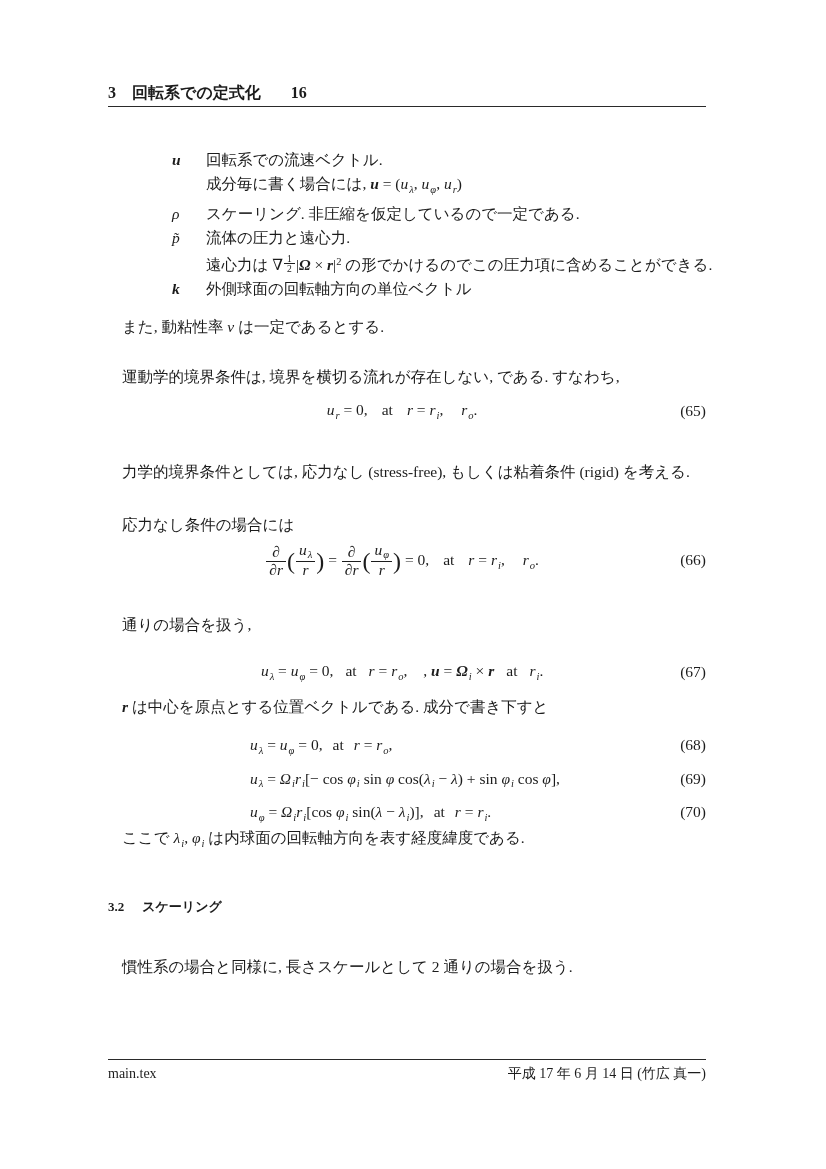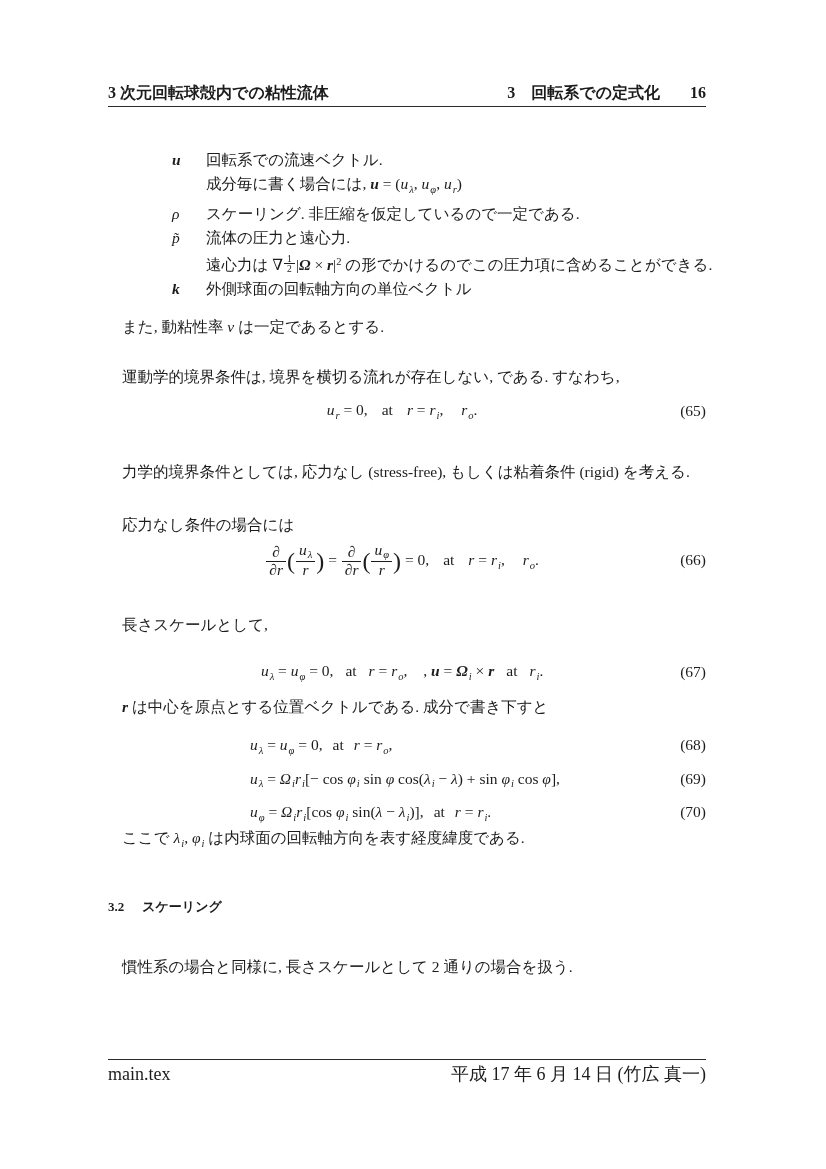--- a/index.html
+++ b/index.html
@@ -13,21 +13,21 @@
     position:absolute;left:108px;right:120px;top:83px;
     display:flex;justify-content:space-between;align-items:baseline;
     font-weight:bold;line-height:20px;padding-bottom:3px;
     border-bottom:1.4px solid #2a2a2a;font-size:16px;
   }
   .header-right{display:flex;align-items:flex-end;}
   .header-section{margin-right:30px;}
   .footer{
     position:absolute;left:108px;right:120px;top:1059px;
     border-top:1.5px solid #2a2a2a;padding-top:5px;
-    display:flex;justify-content:space-between;font-size:18px;line-height:18px;
+    display:flex;justify-content:space-between;font-size:14px;line-height:18px;
   }
   
   .defs{position:absolute;left:172px;right:110px;top:148px;line-height:24px;}
   .def-row{display:flex;}
   .def-sym{width:34px;flex-shrink:0;}
   .def-text{flex:1;white-space:nowrap;}
   
   .para{position:absolute;left:108px;right:110px;line-height:20px;text-indent:14px;white-space:nowrap;}
   
   .eq{position:absolute;left:124px;right:120px;display:flex;align-items:center;}
@@ -51,21 +51,20 @@
   .m-frac .m-den{display:block;padding:0 3px;}
   .m-frac-small{font-size:0.62em;vertical-align:-0.25em;line-height:1.0;}
   .m-big{font-size:1.55em;vertical-align:-0.13em;line-height:1;font-weight:400;}
 </style>
 </head>
 <body>
 
 <div class="page">
 
   <div class="header">
-    <span>3 次元回転球殻内での粘性流体</span>
     <span class="header-right">
       <span class="header-section">3　回転系での定式化</span>
       <span>16</span>
     </span>
   </div>
 
   <div class="defs">
     <div class="def-row">
       <span class="def-sym"><span class="m-b">u</span></span>
       <span class="def-text"><span class="m-t">回転系での流速ベクトル.</span></span>
@@ -103,21 +102,21 @@
 
   <div class="para" style="top:462px;"><span class="m-t">力学的境界条件としては, 応力なし (stress-free), もしくは粘着条件 (rigid) を考える.</span></div>
 
   <div class="para" style="top:515px;"><span class="m-t">応力なし条件の場合には</span></div>
 
   <div class="eq" style="top:536px;height:48px;">
     <span class="eq-body"><span class="m-frac"><span class="m-num"><span class="m-r">∂</span></span><span class="m-den"><span class="m-r">∂</span><span class="m-i">r</span></span></span><span class="m-big">(</span><span class="m-frac"><span class="m-num"><span class="m-i">u</span><span class="m-sub">λ</span></span><span class="m-den"><span class="m-i">r</span></span></span><span class="m-big">)</span><span class="m-r"> = </span><span class="m-frac"><span class="m-num"><span class="m-r">∂</span></span><span class="m-den"><span class="m-r">∂</span><span class="m-i">r</span></span></span><span class="m-big">(</span><span class="m-frac"><span class="m-num"><span class="m-i">u</span><span class="m-sub">φ</span></span><span class="m-den"><span class="m-i">r</span></span></span><span class="m-big">)</span><span class="m-r"> = 0,</span><span style="display: inline-block; width: 14px;"></span><span class="m-r">at</span><span style="display: inline-block; width: 14px;"></span><span class="m-i">r</span><span class="m-r"> = </span><span class="m-i">r</span><span class="m-sub">i</span><span class="m-r">,</span><span style="display: inline-block; width: 18px;"></span><span class="m-i">r</span><span class="m-sub">o</span><span class="m-r">.</span></span>
     <span class="eq-num">(66)</span>
   </div>
 
-  <div class="para" style="top:615px;"><span class="m-t">長さスケールとして,</span></div>
+  <div class="para" style="top:615px;"><span class="m-t">通りの場合を扱う,</span></div>
 
   <div class="eq" style="top:659px;height:26px;">
     <span class="eq-body"><span class="m-i">u</span><span class="m-sub">λ</span><span class="m-r"> = </span><span class="m-i">u</span><span class="m-sub">φ</span><span class="m-r"> = 0,</span><span style="display: inline-block; width: 12px;"></span><span class="m-r">at</span><span style="display: inline-block; width: 12px;"></span><span class="m-i">r</span><span class="m-r"> = </span><span class="m-i">r</span><span class="m-sub">o</span><span class="m-r">,</span><span style="display: inline-block; width: 16px;"></span><span class="m-r">, </span><span class="m-b">u</span><span class="m-r"> = </span><span class="m-b">Ω</span><span class="m-sub">i</span><span class="m-r"> × </span><span class="m-b">r</span><span style="display: inline-block; width: 12px;"></span><span class="m-r">at</span><span style="display: inline-block; width: 12px;"></span><span class="m-i">r</span><span class="m-sub">i</span><span class="m-r">.</span></span>
     <span class="eq-num">(67)</span>
   </div>
 
   <div class="para" style="top:697px;"><span class="m-b">r</span><span class="m-t"> は中心を原点とする位置ベクトルである. 成分で書き下すと</span></div>
 
   <div class="eqnarray" style="top:734px;">
     <div class="eqn-row">

